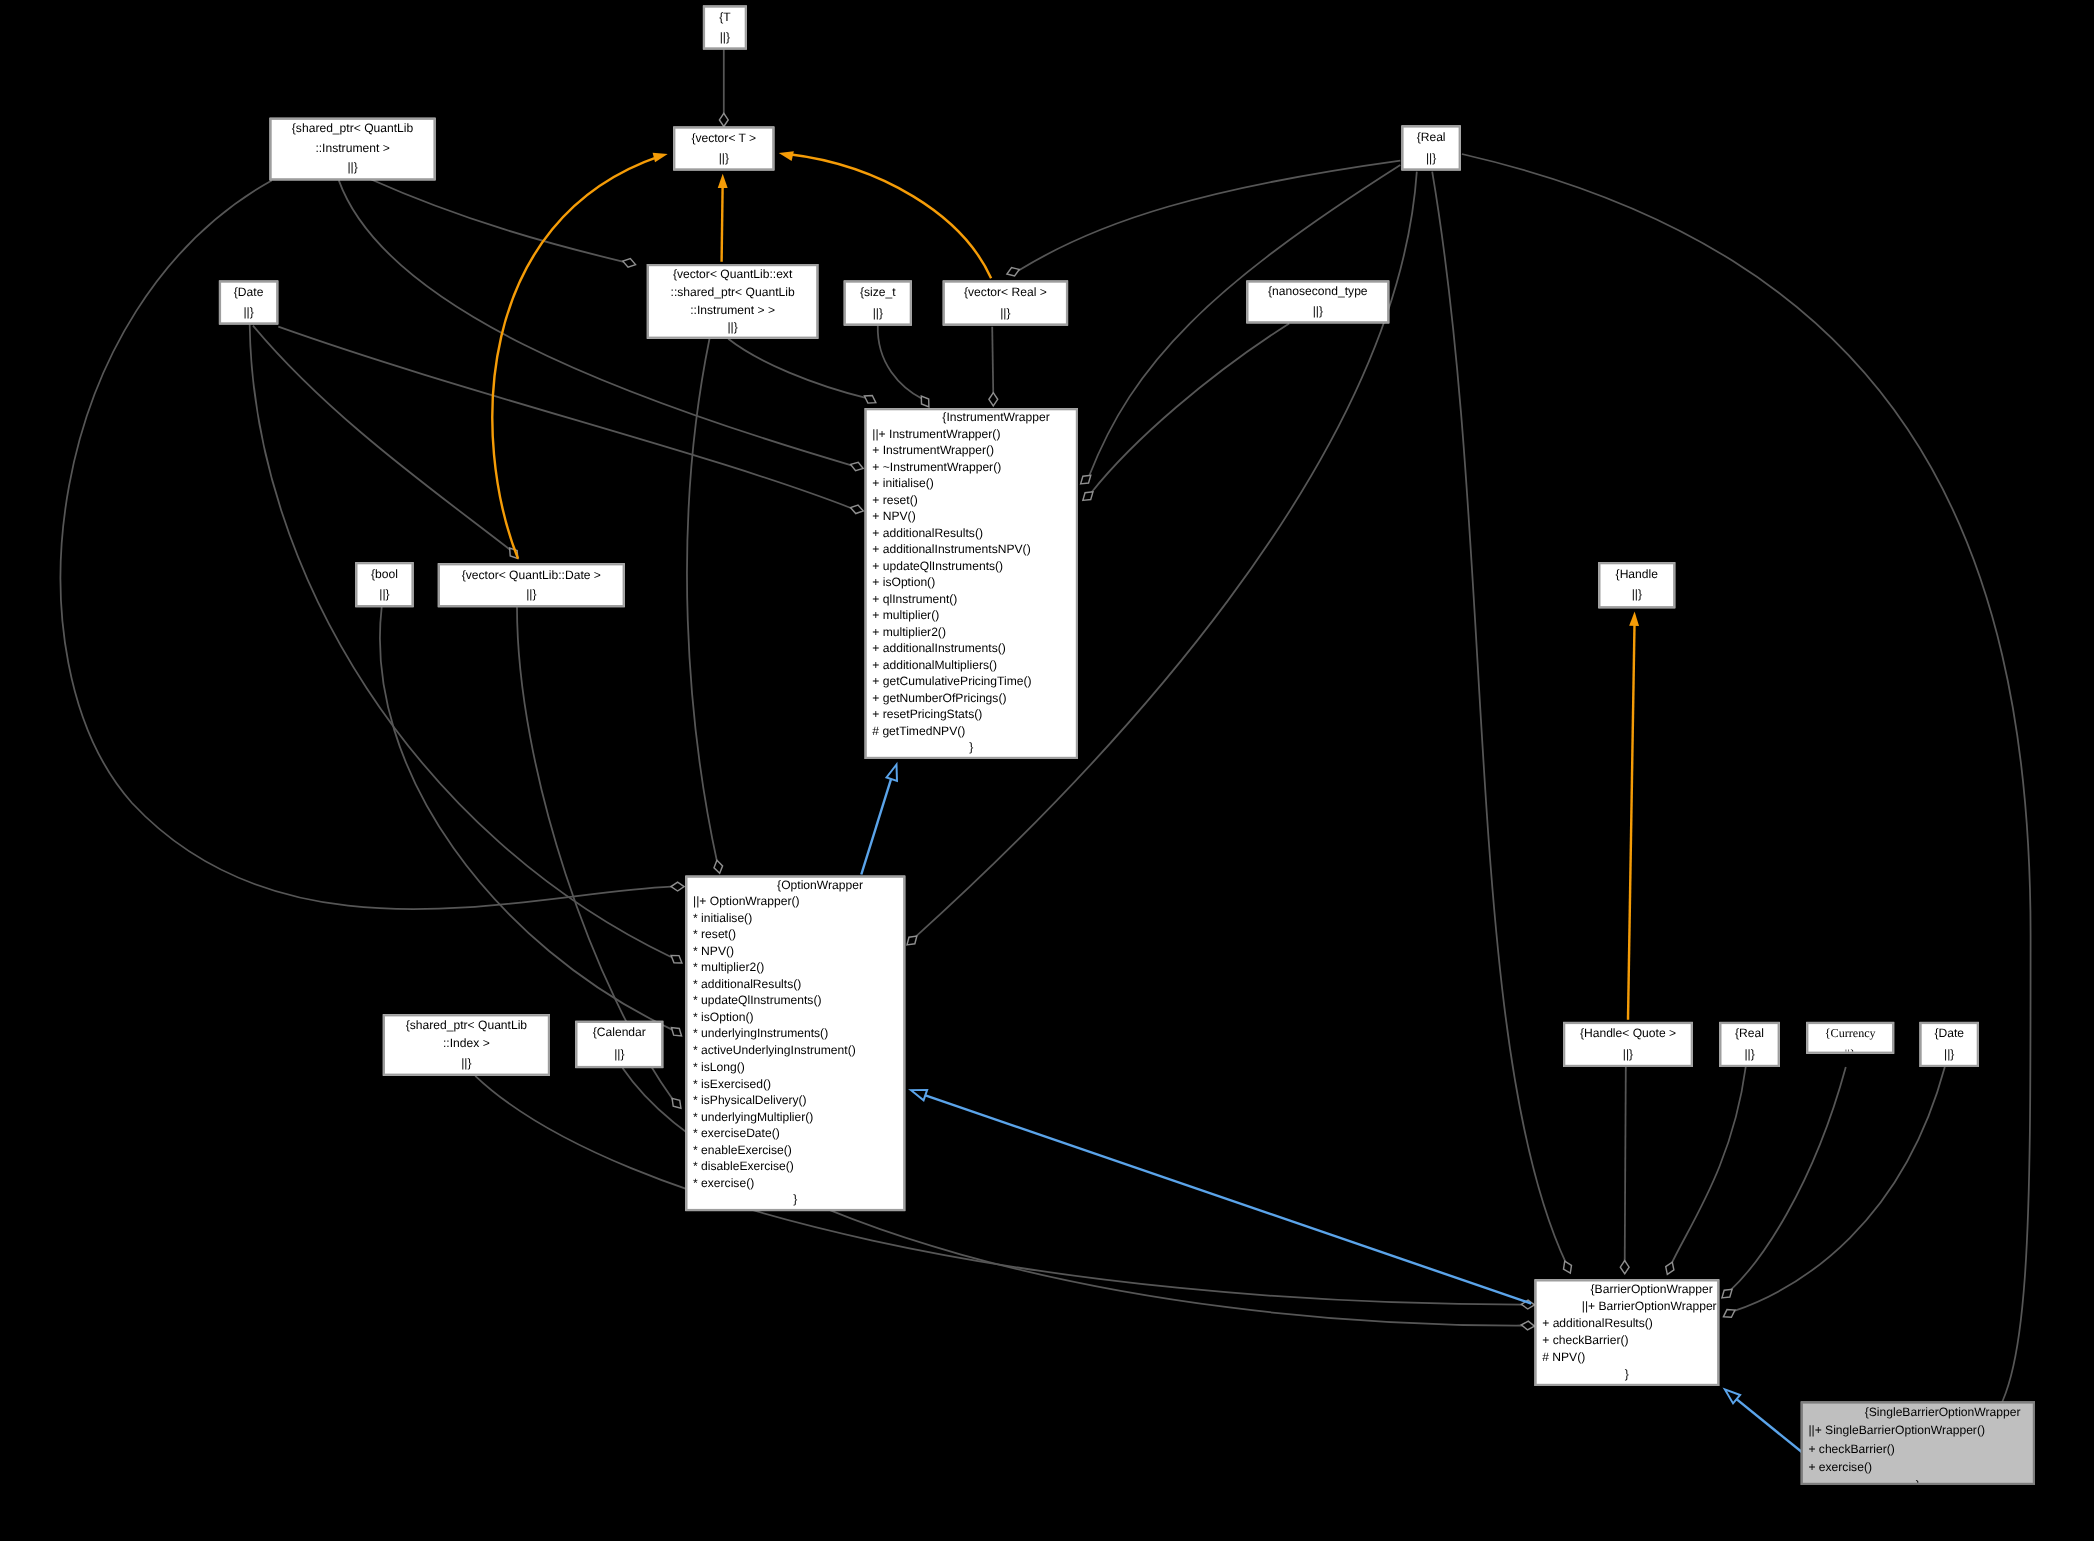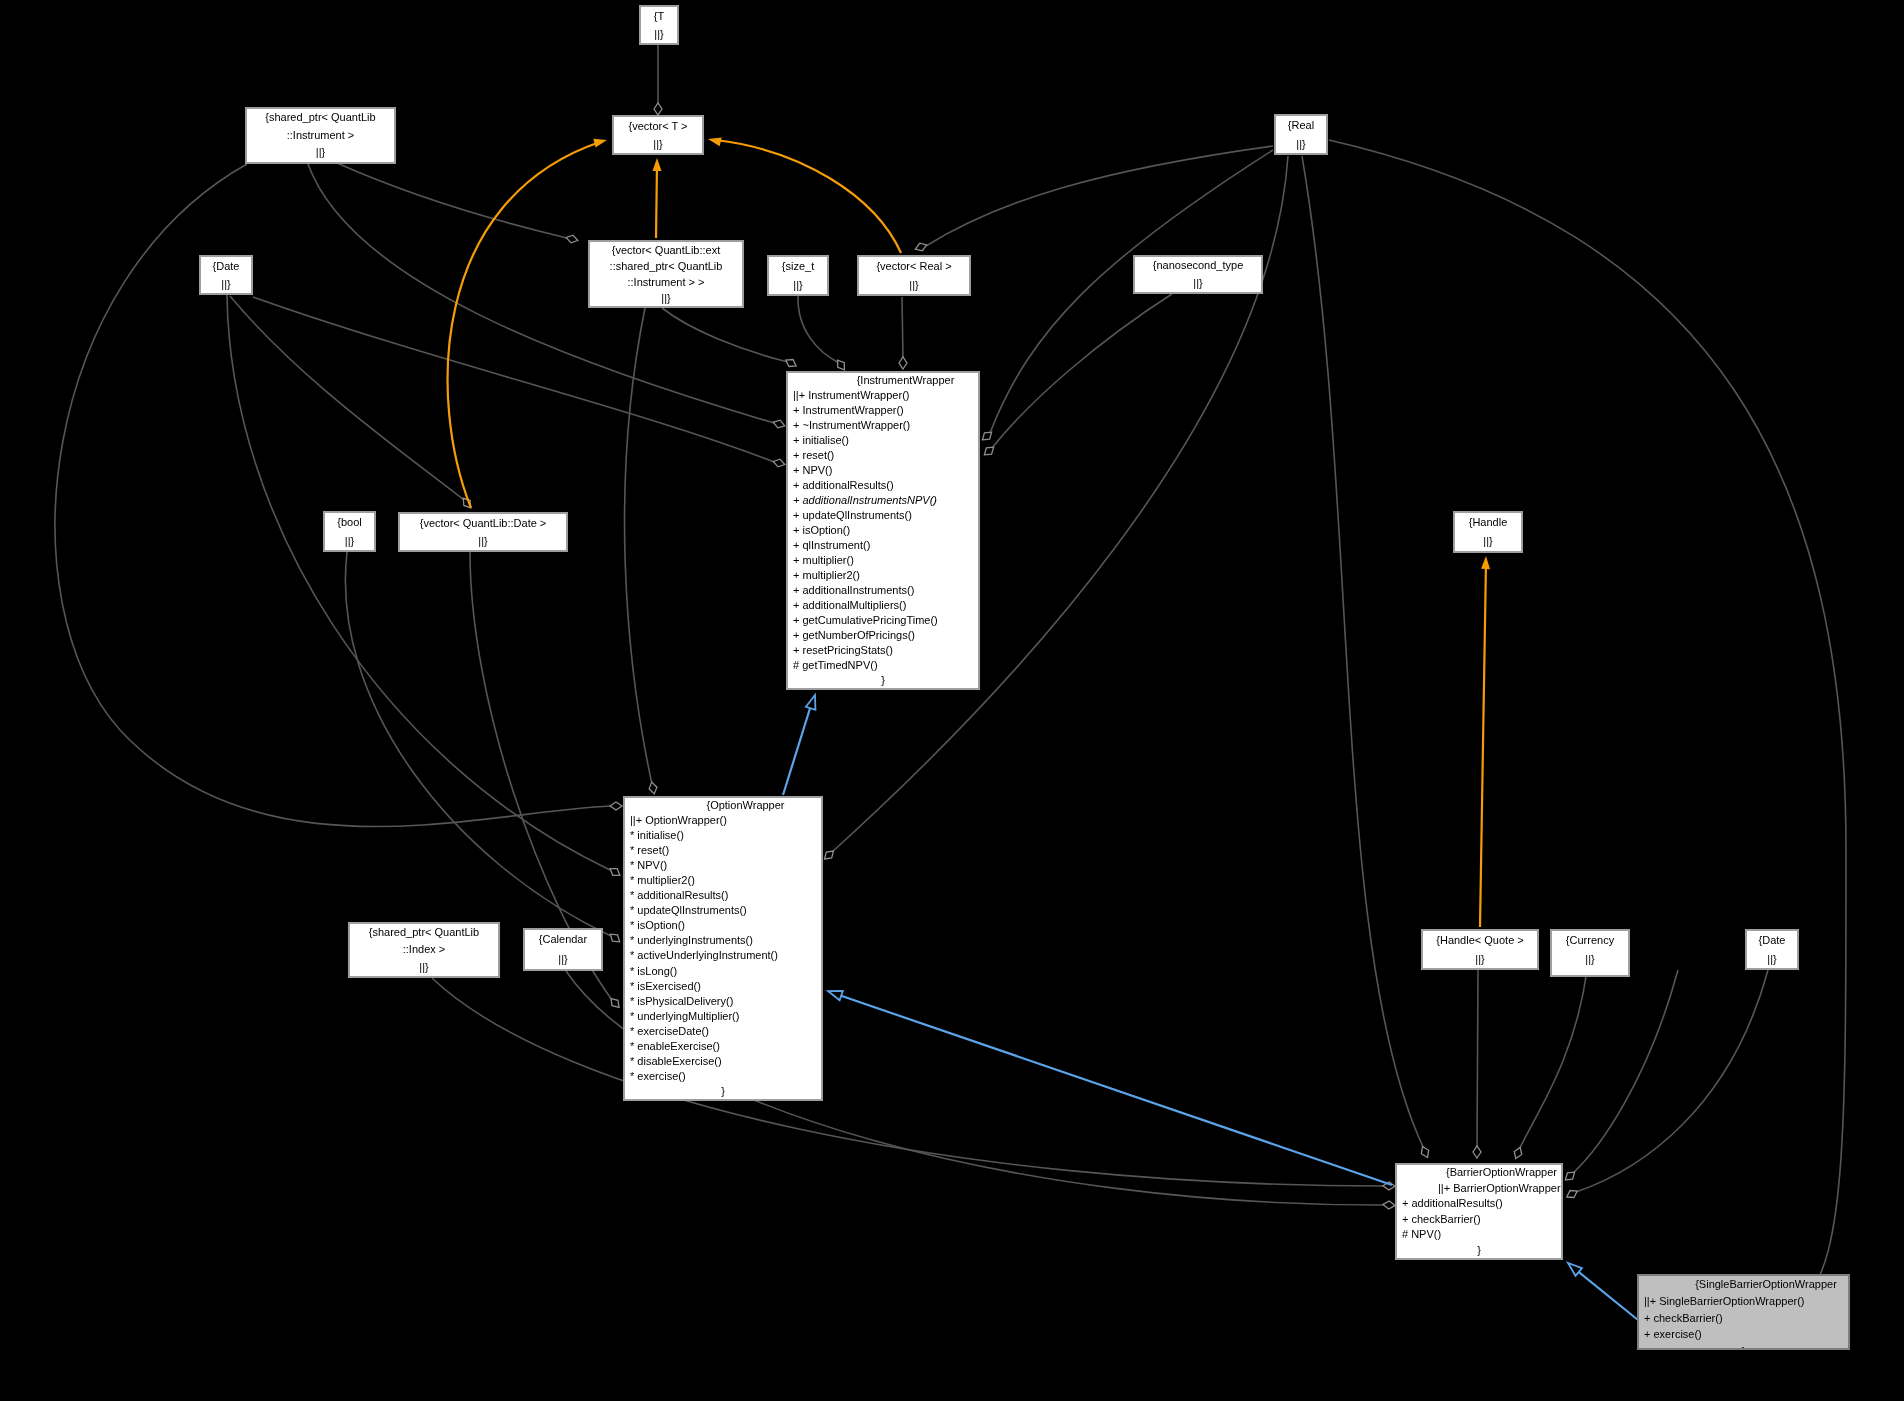--- a/index.html
+++ b/index.html
@@ -127,21 +127,21 @@
       </div>
       <div class="node" style="left: 786px; top: 371px; width: 194px; height: 319px;">
         <div class="class-title" style="line-height: 15px; height: 15px;">{InstrumentWrapper</div>
         <div class="class-member" style="line-height: 15px; height: 15px;">||+ InstrumentWrapper()</div>
         <div class="class-member" style="line-height: 15px; height: 15px;">+ InstrumentWrapper()</div>
         <div class="class-member" style="line-height: 15px; height: 15px;">+ ~InstrumentWrapper()</div>
         <div class="class-member" style="line-height: 15px; height: 15px;">+ initialise()</div>
         <div class="class-member" style="line-height: 15px; height: 15px;">+ reset()</div>
         <div class="class-member" style="line-height: 15px; height: 15px;">+ NPV()</div>
         <div class="class-member" style="line-height: 15px; height: 15px;">+ additionalResults()</div>
-        <div class="class-member" style="line-height: 15px; height: 15px; font-style: italic;">+ additionalInstrumentsNPV()</div>
+        <div class="class-member" style="line-height: 15px; height: 15px;">+ additionalInstrumentsNPV()</div>
         <div class="class-member" style="line-height: 15px; height: 15px;">+ updateQlInstruments()</div>
         <div class="class-member" style="line-height: 15px; height: 15px;">+ isOption()</div>
         <div class="class-member" style="line-height: 15px; height: 15px;">+ qlInstrument()</div>
         <div class="class-member" style="line-height: 15px; height: 15px;">+ multiplier()</div>
         <div class="class-member" style="line-height: 15px; height: 15px;">+ multiplier2()</div>
         <div class="class-member" style="line-height: 15px; height: 15px;">+ additionalInstruments()</div>
         <div class="class-member" style="line-height: 15px; height: 15px;">+ additionalMultipliers()</div>
         <div class="class-member" style="line-height: 15px; height: 15px;">+ getCumulativePricingTime()</div>
         <div class="class-member" style="line-height: 15px; height: 15px;">+ getNumberOfPricings()</div>
         <div class="class-member" style="line-height: 15px; height: 15px;">+ resetPricingStats()</div>
@@ -192,21 +192,21 @@
         <div class="simple-line" style="line-height: 19.5px; height: 19.5px;">||}</div>
       </div>
       <div class="node" style="left: 1421px; top: 929px; width: 118px; height: 41px;">
         <div class="simple-line" style="line-height: 18.5px; height: 18.5px;">{Handle&lt; Quote &gt;</div>
         <div class="simple-line" style="line-height: 18.5px; height: 18.5px;">||}</div>
       </div>
       <div class="node" style="left: 1563px; top: 929px; width: 55px; height: 41px;">
         <div class="simple-line" style="line-height: 18.5px; height: 18.5px;">{Real</div>
         <div class="simple-line" style="line-height: 18.5px; height: 18.5px;">||}</div>
       </div>
-      <div class="node" style="left: 1550px; top: 929px; width: 80px; height: 48px;">
+      <div class="node" style="left: 1642px; top: 929px; width: 80px; height: 29px; font-family: Liberation Serif, serif;">
         <div class="simple-line" style="line-height: 18.5px; height: 18.5px;">{Currency</div>
         <div class="simple-line" style="line-height: 18.5px; height: 18.5px;">||}</div>
       </div>
       <div class="node" style="left: 1745px; top: 929px; width: 54px; height: 41px;">
         <div class="simple-line" style="line-height: 18.5px; height: 18.5px;">{Date</div>
         <div class="simple-line" style="line-height: 18.5px; height: 18.5px;">||}</div>
       </div>
       <div class="node" style="left: 1395px; top: 1163px; width: 168px; height: 97px;">
         <div class="class-title" style="line-height: 15.5px; height: 15.5px;">{BarrierOptionWrapper</div>
         <div class="class-member" style="line-height: 15.5px; height: 15.5px; margin-left: 36px;">||+ BarrierOptionWrapper()</div>

